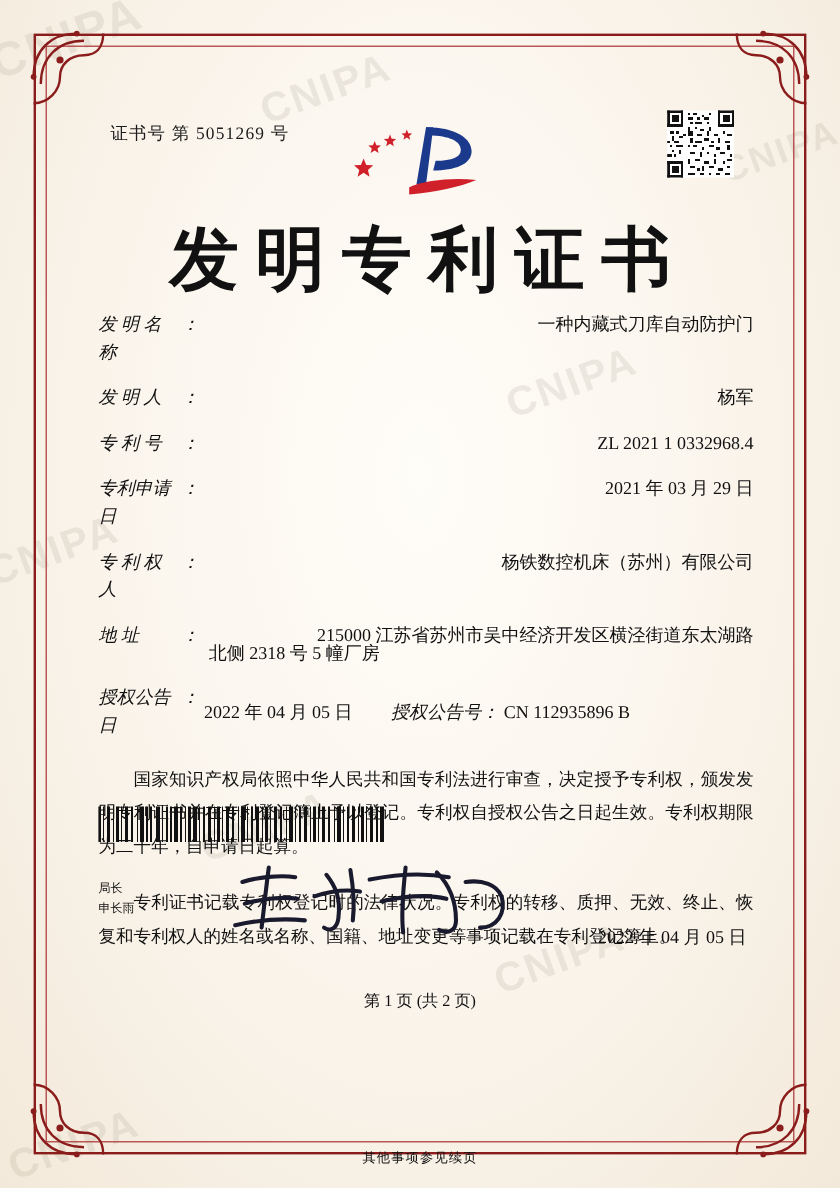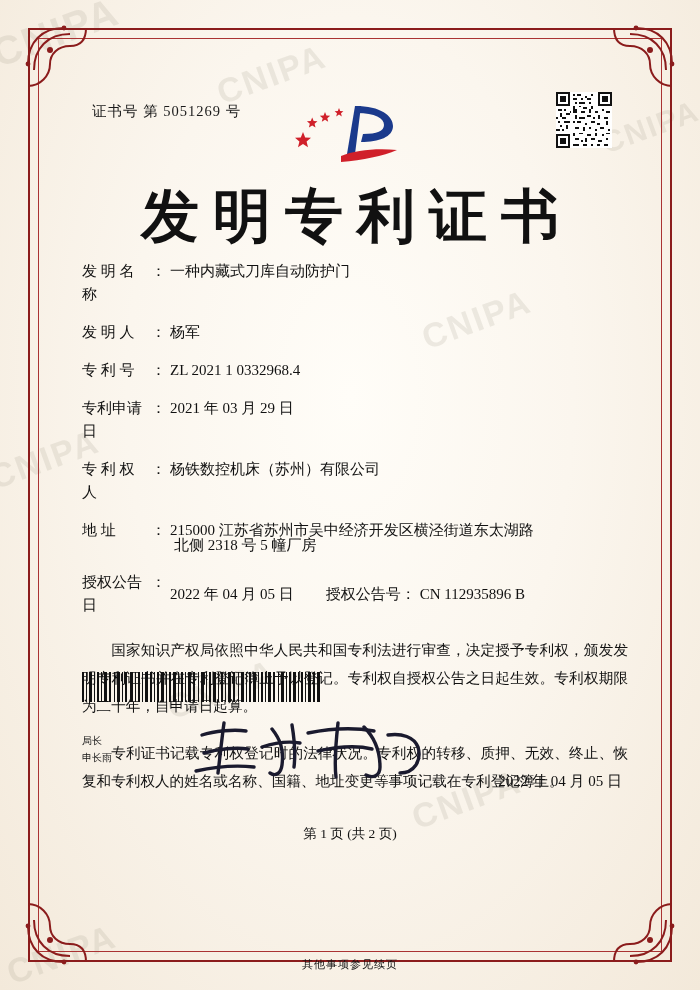--- a/index.html
+++ b/index.html
@@ -86,23 +86,23 @@
   .fields{
     position:absolute;left:22px;right:12px;top:200px;
     font-size:15px;color:#111;line-height:1.55;
   }
   .row{display:flex;align-items:flex-start;margin-bottom:14.5px;}
   .lab{
     width:88px;flex:0 0 88px;
     display:flex;justify-content:space-between;
     letter-spacing:0;
   }
-  .lab span{display:inline-block;}
+  .lab span{display:inline-block;font-style:italic;}
   .colon{margin-right:4px;}
-  .val{flex:1;}
+  .val{flex:1;text-align:right;}
   .sub{margin-left:92px;margin-top:-10px;margin-bottom:14px;}
 
   .row-split{display:flex;align-items:center;}
   .half-right{margin-left:32px;display:flex;}
   .half-right .lab{width:auto;flex:0 0 auto;}
 
   .para{
     margin-top:18px;
     font-size:14.6px;line-height:1.95;color:#111;
     text-align:justify;

